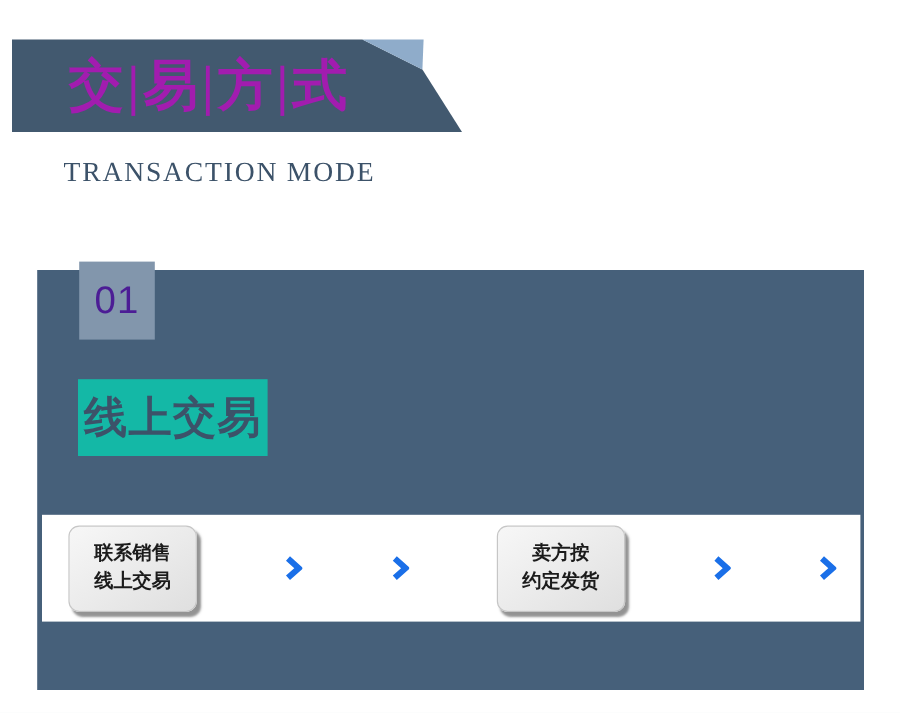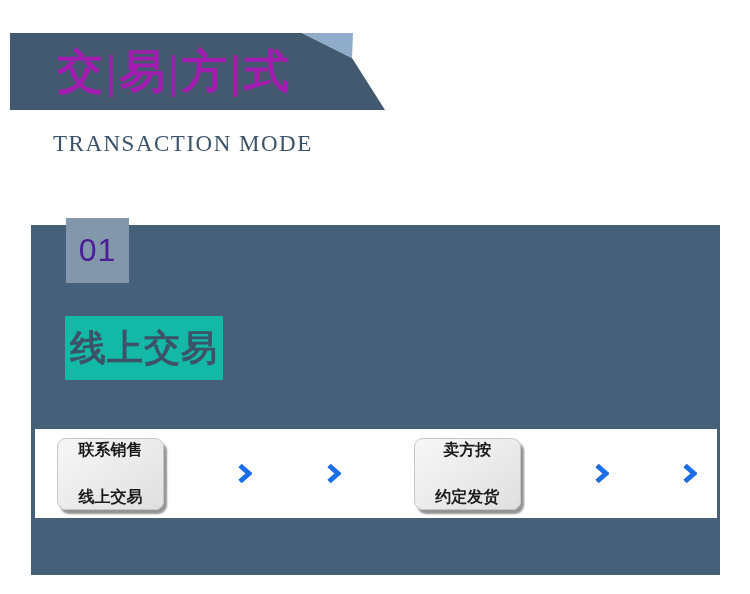--- a/index.html
+++ b/index.html
@@ -45,21 +45,21 @@
   .flow-strip{
     position:absolute;left:4px;right:3px;top:204px;height:89px;background:#ffffff;
     display:flex;align-items:center;justify-content:space-between;
     padding:0 19px 0 22px;box-sizing:border-box;
   }
   .step{
     width:107px;height:72px;flex:0 0 auto;
     background:linear-gradient(145deg,#f7f7f7 0%,#eaeaea 55%,#dfdfdf 100%);
     border:1px solid #c6c6c6;border-radius:9px;
     box-shadow:3px 4px 2px rgba(75,75,75,0.6);
-    display:flex;flex-direction:column;align-items:center;justify-content:space-between;
+    display:flex;flex-direction:column;align-items:center;justify-content:center;
     box-sizing:border-box;
   }
   .step span{
     color:var(--step-text,#1B1B1B);font-size:16px;font-weight:700;line-height:1.4;
     white-space:nowrap;
   }
   .arrow{flex:0 0 auto;display:flex;align-items:center;justify-content:center;width:16px;}
   .arrow polyline{stroke:var(--arrow-blue,#1A6FE8);}
 </style>
 </head>

